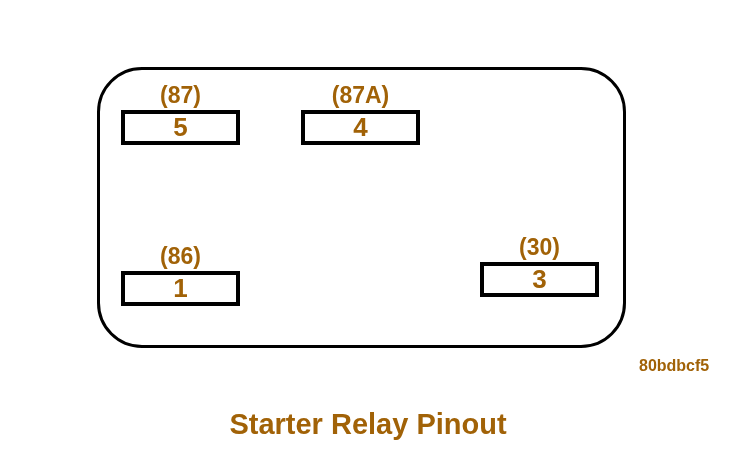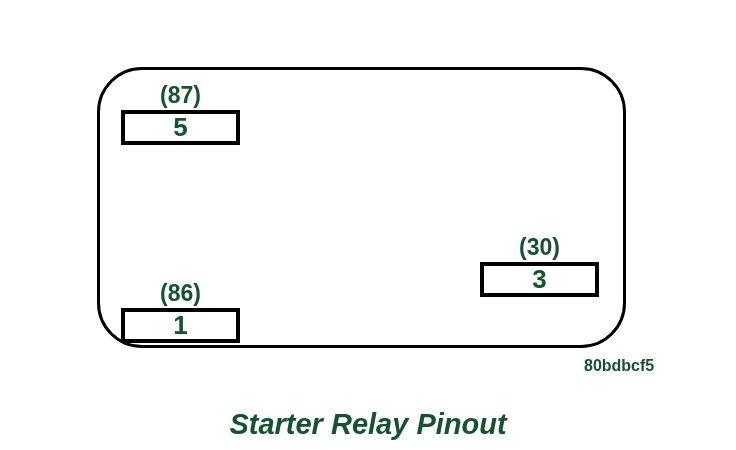--- a/index.html
+++ b/index.html
@@ -6,21 +6,21 @@
     margin: 0;
     padding: 0;
     background: #ffffff;
   }
   .page {
     position: relative;
     width: 736px;
     height: 450px;
     background: #ffffff;
     font-family: "Liberation Sans", sans-serif;
-    color: #14532d;
+    color: #a16207;
     overflow: hidden;
   }
   .relay-body {
     position: absolute;
     left: 97px;
     top: 67px;
     width: 529px;
     height: 281px;
     border: 3px solid #000000;
     border-radius: 45px;
@@ -47,52 +47,55 @@
     box-sizing: border-box;
     background: #ffffff;
     font-size: 26px;
     font-weight: bold;
     line-height: 27px;
     text-align: center;
   }
   .pin-87  { left: 121px; top: 82px; }
   .pin-87a { left: 301px; top: 82px; }
   .pin-85  { left: 480px; top: 82px; }
-  .pin-86  { left: 121px; top: 243px; margin-top: 37px; }
+  .pin-86  { left: 121px; top: 243px; }
   .pin-30  { left: 480px; top: 234px; }
   .figure-code {
     position: absolute;
-    left: 584px;
+    left: 639px;
     top: 357px;
     font-size: 16px;
     font-weight: bold;
   }
   .diagram-title {
     position: absolute;
     left: 0;
     top: 408px;
     width: 736px;
     text-align: center;
     font-size: 29px;
     font-weight: bold;
-    font-style: italic;
   }
 </style>
 </head>
 <body>
 
 <div class="page">
 
   <div class="relay-body"></div>
 
   <div class="pin pin-87">
     <span class="pin-terminal">(87)</span>
     <div class="pin-box">5</div>
   </div>
 
+  <div class="pin pin-87a">
+    <span class="pin-terminal">(87A)</span>
+    <div class="pin-box">4</div>
+  </div>
 
 
   <div class="pin pin-86">
     <span class="pin-terminal">(86)</span>
     <div class="pin-box">1</div>
   </div>
 
   <div class="pin pin-30">
     <span class="pin-terminal">(30)</span>
     <div class="pin-box">3</div>

